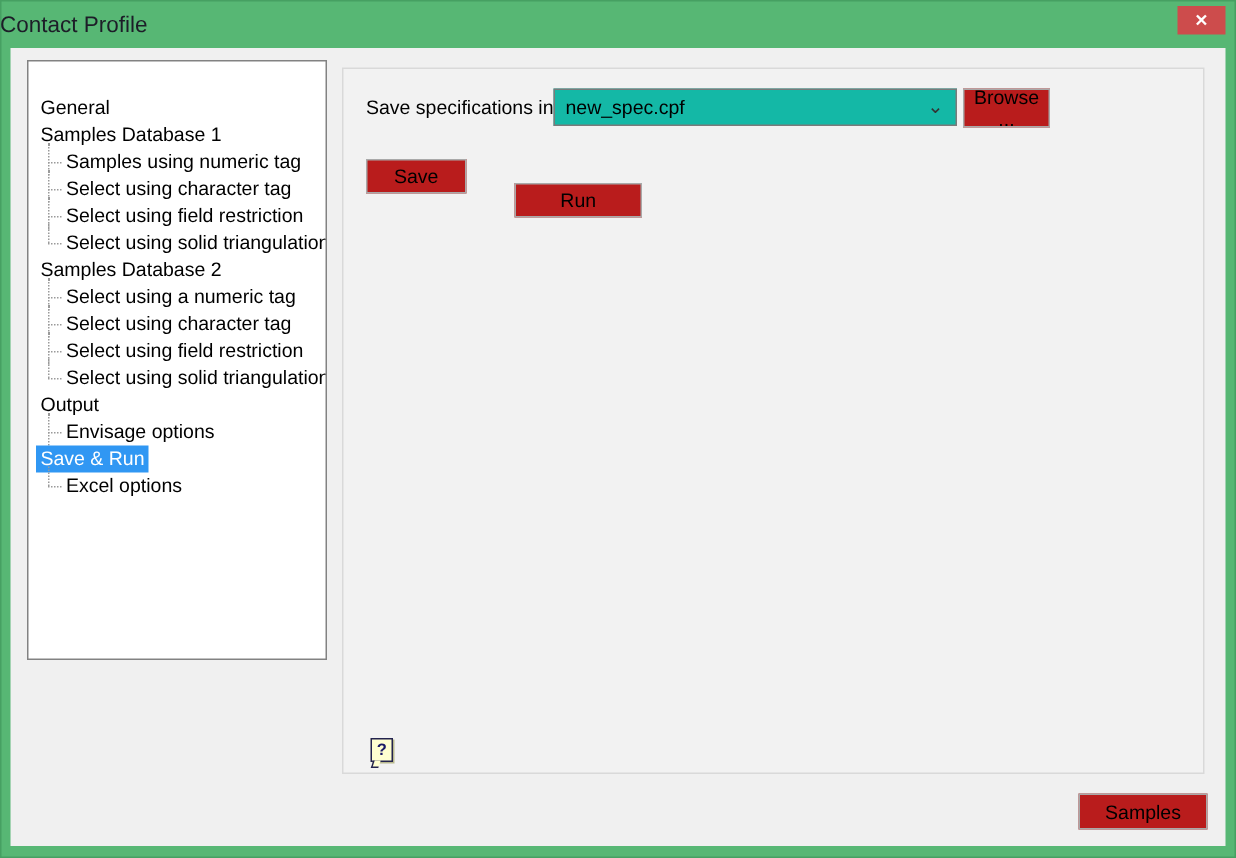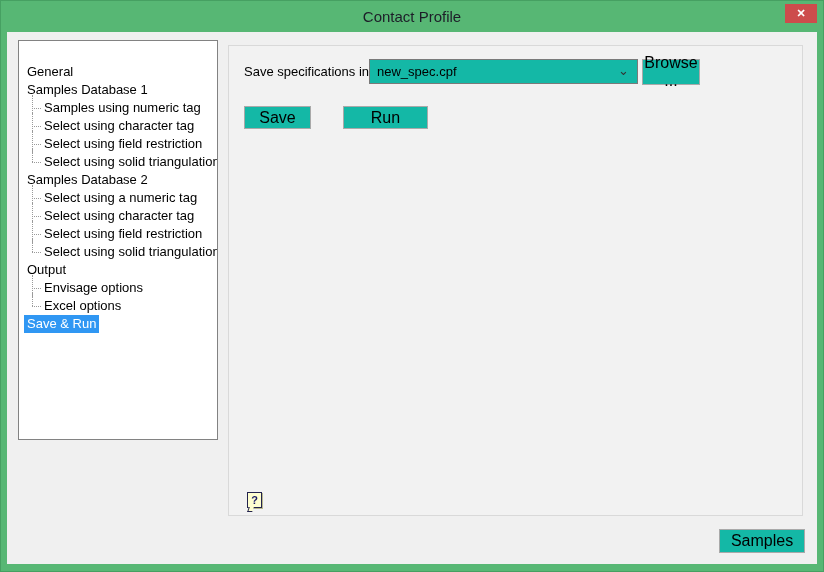--- a/index.html
+++ b/index.html
@@ -4,21 +4,21 @@
 <style>
   * { margin:0; padding:0; box-sizing:border-box; }
   html,body { width:824px; height:572px; font-family:"Liberation Sans", sans-serif; }
   .window {
     position:relative; width:824px; height:572px;
     background:#57b774; overflow:hidden;
     box-shadow: inset 0 0 0 1px #46a062;
   }
   .titlebar {
     position:absolute; left:0; top:0; width:100%; height:32px;
-    display:flex; align-items:center; justify-content:center;
+    display:flex; align-items:center; justify-content:flex-start;
   }
   .title { font-size:15px; color:#1d1d28; }
   .close-btn {
     position:absolute; right:7px; top:4px; width:32px; height:19px;
     background:#cd4c4c; color:#ffffff; border:none;
     display:flex; align-items:center; justify-content:center;
     font-size:11px; font-weight:bold; cursor:pointer;
   }
   .dialog-body {
     position:absolute; left:7px; top:32px; width:810px; height:532px;
@@ -57,27 +57,27 @@
     position:absolute; left:140px; top:13px; width:269px; height:25px;
     background:#14b8a6; border:1px solid #7a7a7a;
     font-size:13px; line-height:23px; padding-left:7px; color:#000;
     cursor:default;
   }
   .combo-chevron {
     position:absolute; right:8px; top:0; height:23px; line-height:21px;
     font-size:13px; color:#333;
   }
   .btn {
-    background:#14b8a6; border:1px solid #a9a9a9;
-    font-size:16px; color:#000; font-family:"Liberation Sans", sans-serif;
+    background:#b91c1c; border:1px solid #a9a9a9;
+    font-size:13px; color:#000; font-family:"Liberation Sans", sans-serif;
     display:flex; align-items:center; justify-content:center; cursor:pointer;
   }
   .browse-btn { position:absolute; left:413px; top:13px; width:58px; height:26px; }
   .save-btn   { position:absolute; left:15px;  top:60px; width:67px; height:23px; }
-  .run-btn    { position:absolute; left:114px; top:60px; width:85px; height:23px; }
+  .run-btn    { position:absolute; left:114px; top:76px; width:85px; height:23px; }
   .help-icon {
     position:absolute; left:18px; top:446px; width:15px; height:16px;
     background:#ffffd0; border:1px solid #23234e;
     font-size:11px; font-weight:bold; color:#1a1a66;
     display:flex; align-items:center; justify-content:center;
     box-shadow:1px 1px 0 #b9b98e; cursor:pointer;
   }
   .help-icon::after {
     content:""; position:absolute; left:0px; bottom:-5px; width:4px; height:4px;
     background:#ffffd0; border-left:1px solid #23234e; border-bottom:1px solid #23234e;
@@ -106,22 +106,22 @@
       <div class="tree-item child"><span class="lbl">Select using character tag</span></div>
       <div class="tree-item child"><span class="lbl">Select using field restriction</span></div>
       <div class="tree-item child last"><span class="lbl">Select using solid triangulation</span></div>
       <div class="tree-item parent"><span class="lbl">Samples Database 2</span></div>
       <div class="tree-item child"><span class="lbl">Select using a numeric tag</span></div>
       <div class="tree-item child"><span class="lbl">Select using character tag</span></div>
       <div class="tree-item child"><span class="lbl">Select using field restriction</span></div>
       <div class="tree-item child last"><span class="lbl">Select using solid triangulation</span></div>
       <div class="tree-item parent"><span class="lbl">Output</span></div>
       <div class="tree-item child"><span class="lbl">Envisage options</span></div>
+      <div class="tree-item parent sel"><span class="lbl">Save &amp; Run</span></div>
       <div class="tree-item child last"><span class="lbl">Excel options</span></div>
-      <div class="tree-item parent sel"><span class="lbl">Save &amp; Run</span></div>
     </div>
 
     <div class="main-panel">
       <div class="spec-label">Save specifications into</div>
       <div class="combobox">
         <span>new_spec.cpf</span>
         <span class="combo-chevron">⌄</span>
       </div>
       <button class="btn browse-btn">Browse ...</button>
       <button class="btn save-btn">Save</button>

